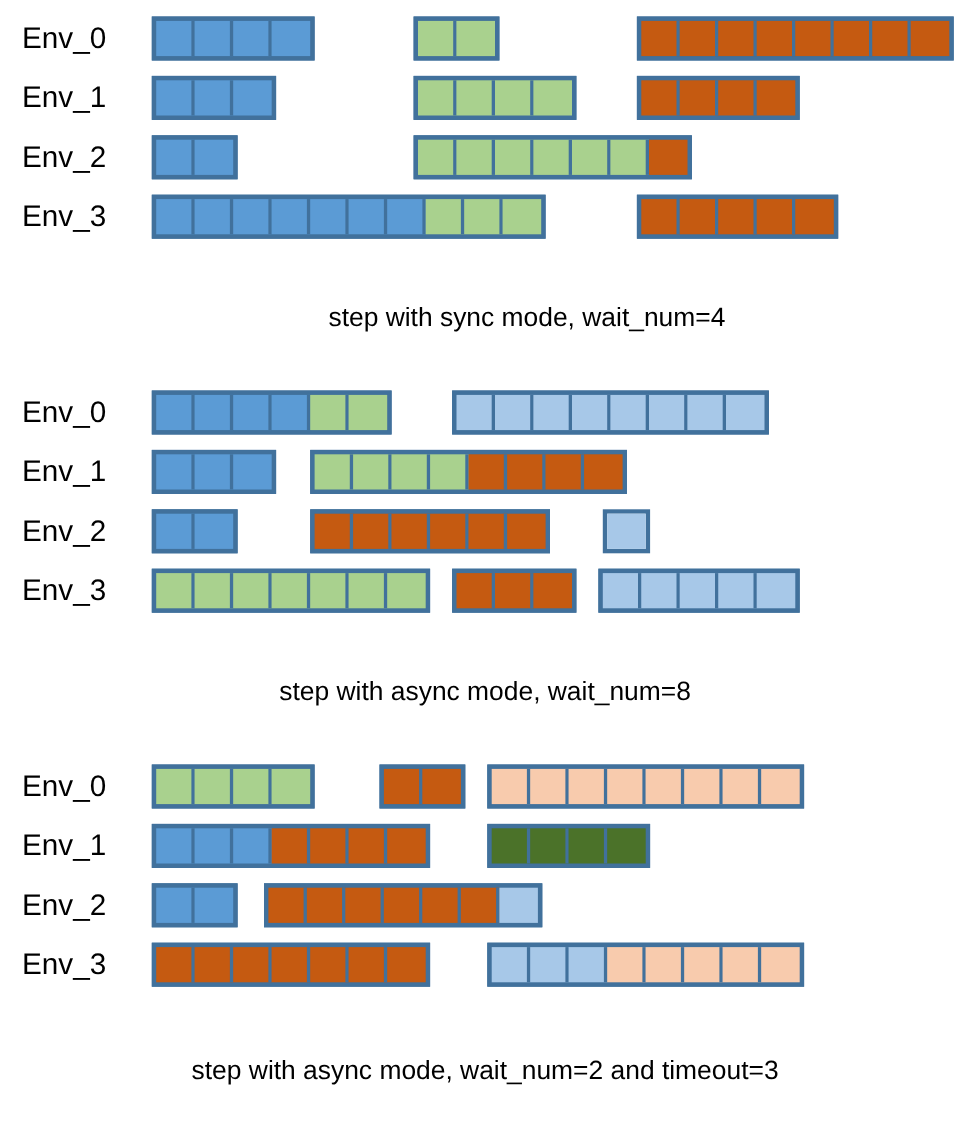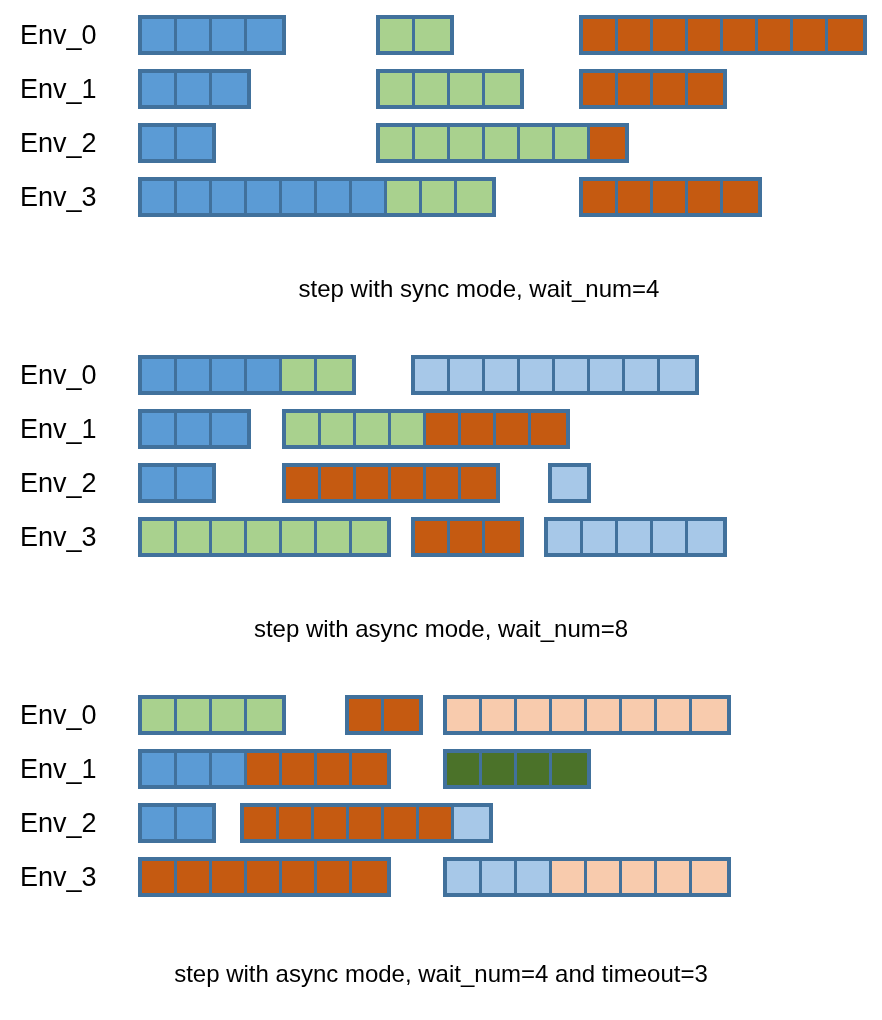--- a/index.html
+++ b/index.html
@@ -340,14 +340,14 @@
             <div class="cell" style="width: 35px; background: rgb(167, 200, 232);"></div>
             <div class="cell" style="width: 35px; background: rgb(248, 203, 173);"></div>
             <div class="cell" style="width: 35px; background: rgb(248, 203, 173);"></div>
             <div class="cell" style="width: 35px; background: rgb(248, 203, 173);"></div>
             <div class="cell" style="width: 35px; background: rgb(248, 203, 173);"></div>
             <div class="cell" style="width: 35px; background: rgb(248, 203, 173);"></div>
           </div>
         </div>
       </div>
     </div>
-    <div class="caption" style="top: 960px;">step with async mode, wait_num=4 and timeout=3</div>
+    <div class="caption" style="top: 960px;">step with async mode, wait_num=2 and timeout=3</div>
   </div>
 
 </body></html>

